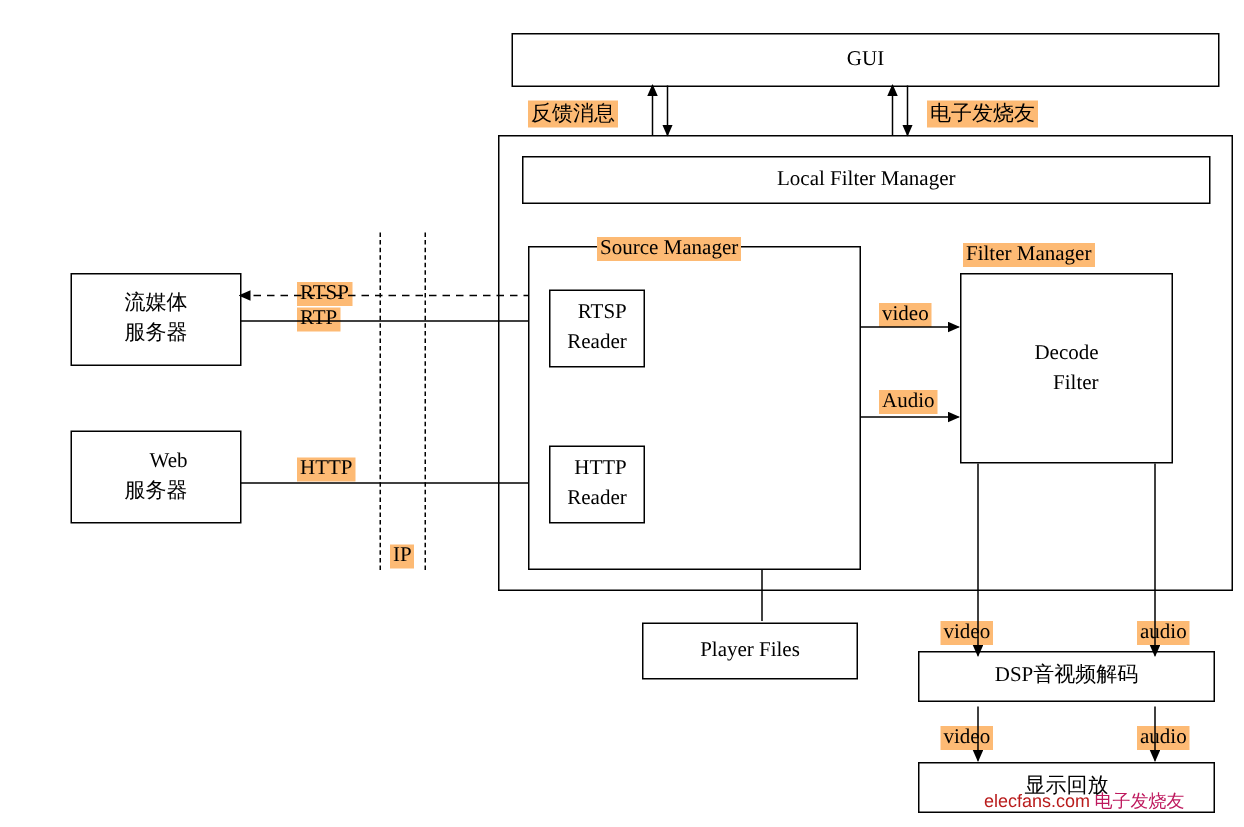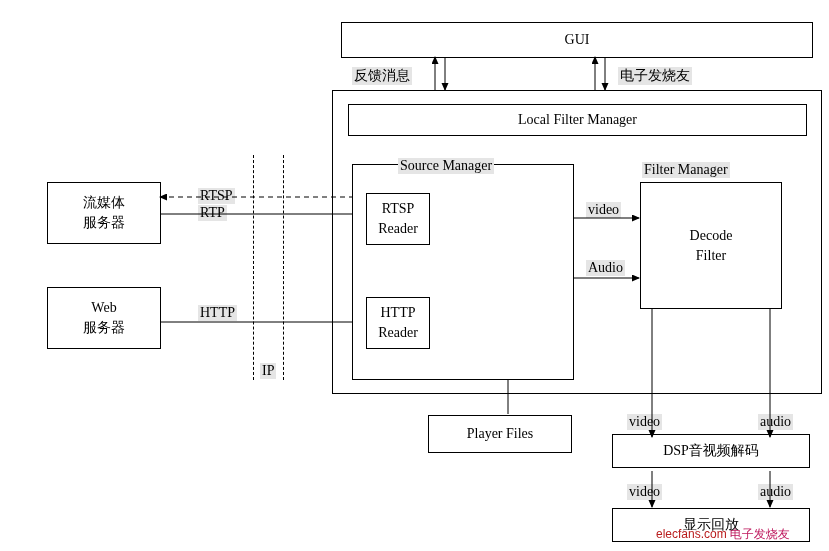--- a/index.html
+++ b/index.html
@@ -1,18 +1,18 @@
 <!DOCTYPE html>
 <html><head>
 <meta charset="utf-8">
 <style>
 body{margin:0;font-family:"SimSun","Songti SC",serif;font-size:14px;background:#fff;color:#000}
 .canvas{position:relative;width:829px;height:551px}
-.box{position:absolute;border:1px solid #000;background:#fff;display:flex;align-items:center;justify-content:center;text-align:center;line-height:1.4}
-.label{position:absolute;background:#e5e5e5;padding:0 2px;white-space:nowrap}
+.box{position:absolute;border:1px solid #000;background:#fff;display:flex;align-items:center;justify-content:center;text-align:right;line-height:1.4}
+.label{position:absolute;background:#fdba74;padding:0 2px;white-space:nowrap}
 .vline{position:absolute;border-left:1px dashed #000}
 svg{position:absolute;top:0;left:0;pointer-events:none}
 .footer{position:absolute;font-size:12px}
 .red{color:#b91c1c;font-family:Arial,sans-serif}
 .gray{color:#be185d}
 </style>
 </head>
 <body>
 
 <div class="canvas">

